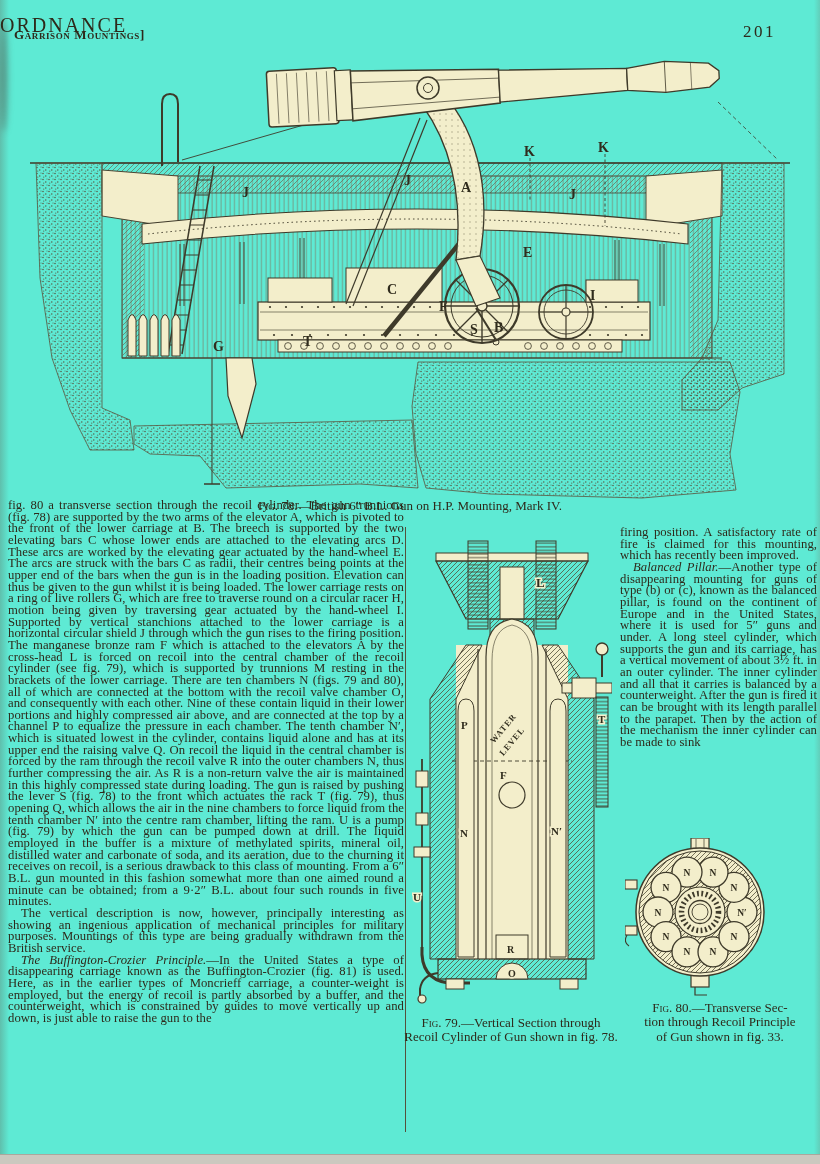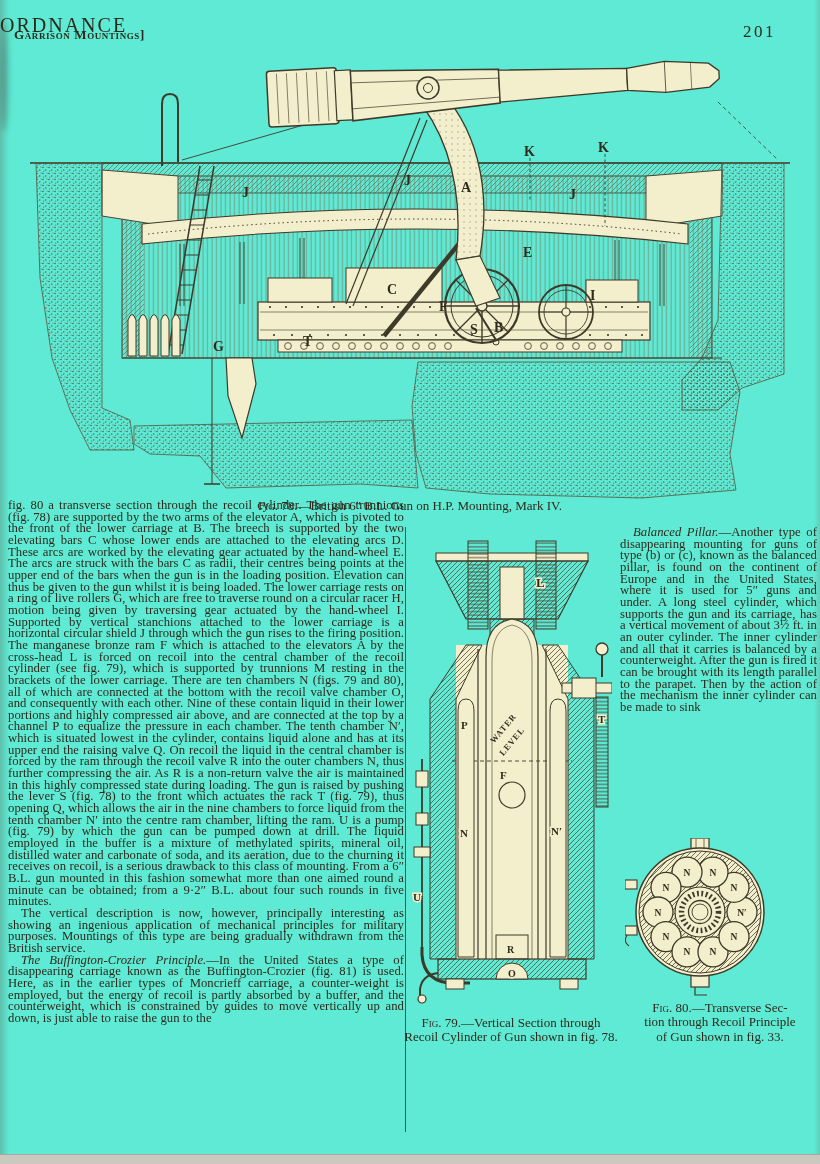--- a/index.html
+++ b/index.html
@@ -373,20 +373,21 @@
         <text x="96" y="450" font-size="10">O</text>
       </g>
       <g font-size="8.5" font-weight="bold" letter-spacing="1">
         <text x="76" y="212" transform="rotate(-50 84 208)">WATER</text>
         <text x="86" y="226" transform="rotate(-50 92 222)">LEVEL</text>
       </g>
     </svg>
   </div>
 
   <div class="abs textcol col-right">
+      <p class="para">firing position.  A satisfactory rate of fire is claimed for this mounting, which has recently been improved.</p>
       <p class="para indent"><i>Balanced Pillar.</i>—Another type of disappearing mounting for guns of type (b) or (c), known as the balanced pillar, is found on the continent of Europe and in the United States, where it is used for 5″ guns and under.  A long steel cylinder, which supports the gun and its carriage, has a vertical movement of about 3½ ft. in an outer cylinder.  The inner cylinder and all that it carries is balanced by a counterweight.  After the gun is fired it can be brought with its length parallel to the parapet.  Then by the action of the mechanism the inner cylinder can be made to sink</p>
     </div>
 
   <div class="abs fig" style="left:625px;top:838px;">
     <svg width="150" height="160" viewBox="0 0 150 160">
       <defs>
         <pattern id="p80d" width="5" height="5" patternUnits="userSpaceOnUse">
           <path d="M0,5 L5,0" stroke="#55503a" stroke-width="0.8"></path>
         </pattern>
       </defs>

